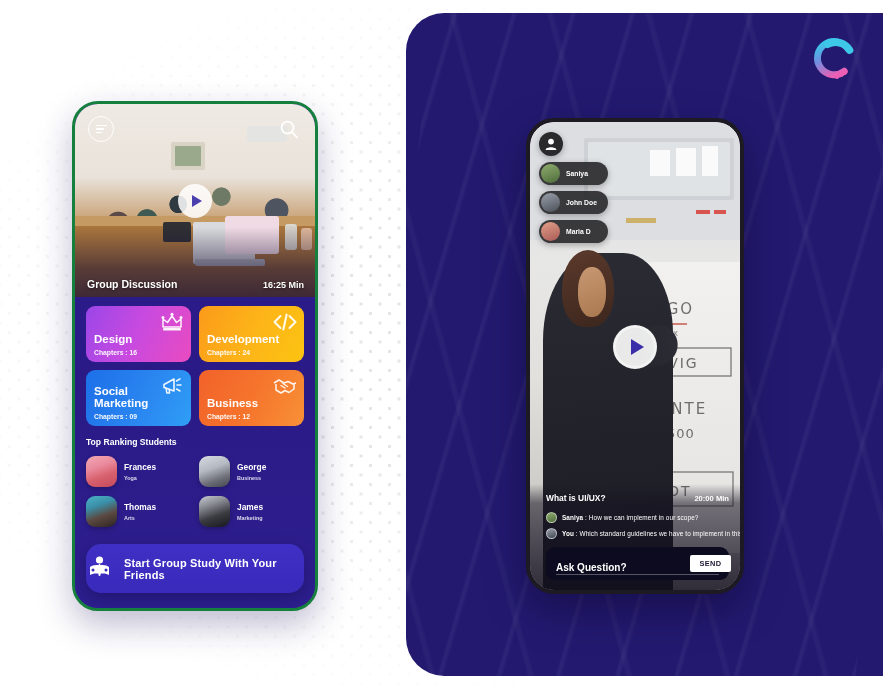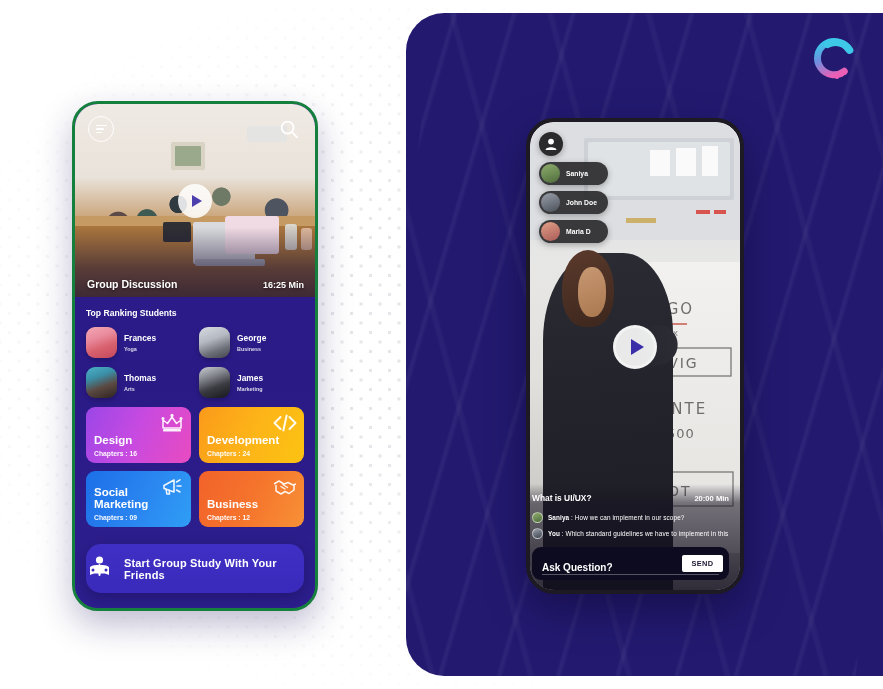--- a/index.html
+++ b/index.html
@@ -274,21 +274,21 @@
   #play-right .tri{
     width:0; height:0; margin-left:4px;
     border-left:13px solid #3a2fa8;
     border-top:8.5px solid transparent;
     border-bottom:8.5px solid transparent;
   }
 
   
   #vid-bottom{
     position:absolute; left:0; right:0; bottom:0;
-    padding:9px 11px 10px 2px;
+    padding:9px 11px 10px 16px;
     background:linear-gradient(180deg,rgba(22,18,34,.0) 0%,rgba(22,18,34,.55) 18%,rgba(18,14,30,.82) 100%);
     z-index:4;
   }
   #vid-meta{ display:flex; justify-content:space-between; align-items:baseline; }
   #vid-meta .vt{ font-size:8.4px; font-weight:bold; color:#fff; }
   #vid-meta .vd{ font-size:7.6px; font-weight:bold; color:#fff; }
   #chat-list{ margin-top:9px; display:flex; flex-direction:column; gap:5px; }
   .chat-row{ display:flex; align-items:center; gap:5px; }
   .chat-row .cav{ width:11px; height:11px; border-radius:50%; flex:none; border:1px solid rgba(255,255,255,.5); }
   .chat-row .ctext{ font-size:6.4px; color:#fff; white-space:nowrap; letter-spacing:.1px; }
@@ -388,58 +388,20 @@
       <div id="play-hero">
           <span class="tri"></span>
         </div>
 
       <div id="hero-meta">
         <span class="t">Group Discussion</span>
         <span class="d">16:25 Min</span>
       </div>
     </div>
 
-    <div id="ranking">
-      <div id="rank-title">Top Ranking Students</div>
-      <div id="rank-grid">
-
-        <div class="rank-item">
-          <div id="av-frances" class="avatar"></div>
-          <div>
-            <div class="rname">Frances</div>
-            <div class="rsub">Yoga</div>
-          </div>
-        </div>
-
-        <div class="rank-item">
-          <div id="av-george" class="avatar"></div>
-          <div>
-            <div class="rname">George</div>
-            <div class="rsub">Business</div>
-          </div>
-        </div>
-
-        <div class="rank-item">
-          <div id="av-thomas" class="avatar"></div>
-          <div>
-            <div class="rname">Thomas</div>
-            <div class="rsub">Arts</div>
-          </div>
-        </div>
-
-        <div class="rank-item">
-          <div id="av-james" class="avatar"></div>
-          <div>
-            <div class="rname">James</div>
-            <div class="rsub">Marketing</div>
-          </div>
-        </div>
-      </div>
-    </div>
-
     <div id="cat-grid">
 
       <div id="cat-design" class="cat-card">
         <div class="cicon">
           <svg width="24" height="22" viewBox="0 0 24 22">
             <path d="M3 16 L3 8 L7.5 11.5 L12 5 L16.5 11.5 L21 8 L21 16 Z" fill="none" stroke="#fff" stroke-width="1.5" stroke-linejoin="round"></path>
             <rect x="3" y="17" width="18" height="2.6" rx="1.2" fill="#fff"></rect>
             <circle cx="3" cy="6.6" r="1.5" fill="#fff"></circle>
             <circle cx="12" cy="3.4" r="1.6" fill="#fff"></circle>
             <circle cx="21" cy="6.6" r="1.5" fill="#fff"></circle>
@@ -479,20 +441,58 @@
         <div class="cicon">
           <svg width="26" height="20" viewBox="0 0 26 20">
             <path d="M2 7 L7 4 L12 7 L16 5.5 L21 8 L24 7" fill="none" stroke="#fff" stroke-width="1.5" stroke-linejoin="round"></path>
             <path d="M4 8 L4 14 L9 17 L13 14.5 L17 16.5 L22 13 L22 8" fill="none" stroke="#fff" stroke-width="1.5" stroke-linejoin="round"></path>
             <line x1="9" y1="9.5" x2="13" y2="12" stroke="#fff" stroke-width="1.4" stroke-linecap="round"></line>
             <line x1="11" y1="7.5" x2="15.5" y2="10.5" stroke="#fff" stroke-width="1.4" stroke-linecap="round"></line>
           </svg>
         </div>
         <div class="cname">Business</div>
         <div class="cchap">Chapters : 12</div>
+      </div>
+    </div>
+
+    <div id="ranking">
+      <div id="rank-title">Top Ranking Students</div>
+      <div id="rank-grid">
+
+        <div class="rank-item">
+          <div id="av-frances" class="avatar"></div>
+          <div>
+            <div class="rname">Frances</div>
+            <div class="rsub">Yoga</div>
+          </div>
+        </div>
+
+        <div class="rank-item">
+          <div id="av-george" class="avatar"></div>
+          <div>
+            <div class="rname">George</div>
+            <div class="rsub">Business</div>
+          </div>
+        </div>
+
+        <div class="rank-item">
+          <div id="av-thomas" class="avatar"></div>
+          <div>
+            <div class="rname">Thomas</div>
+            <div class="rsub">Arts</div>
+          </div>
+        </div>
+
+        <div class="rank-item">
+          <div id="av-james" class="avatar"></div>
+          <div>
+            <div class="rname">James</div>
+            <div class="rsub">Marketing</div>
+          </div>
+        </div>
       </div>
     </div>
 
     <div id="cta">
       <span>
         <svg width="27" height="24" viewBox="0 0 27 24">
           <circle cx="13.5" cy="5" r="3.6" fill="#fff"></circle>
           <path d="M13.5 10 L13.5 20" stroke="#fff" stroke-width="2" stroke-linecap="round"></path>
           <path d="M13.5 10.5 C10 9.5 6 10.5 4 12 L4 20 C6 18.6 10 18 13.5 19 Z" fill="#fff"></path>
           <path d="M13.5 10.5 C17 9.5 21 10.5 23 12 L23 20 C21 18.6 17 18 13.5 19 Z" fill="#fff"></path>

